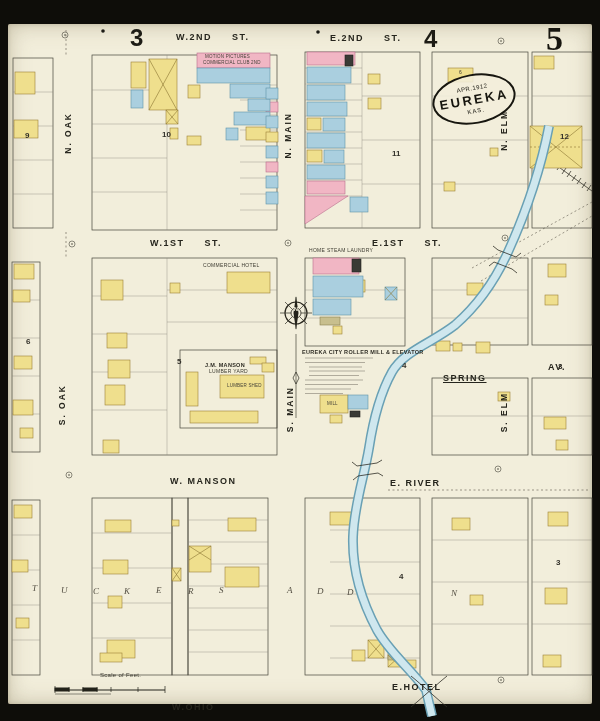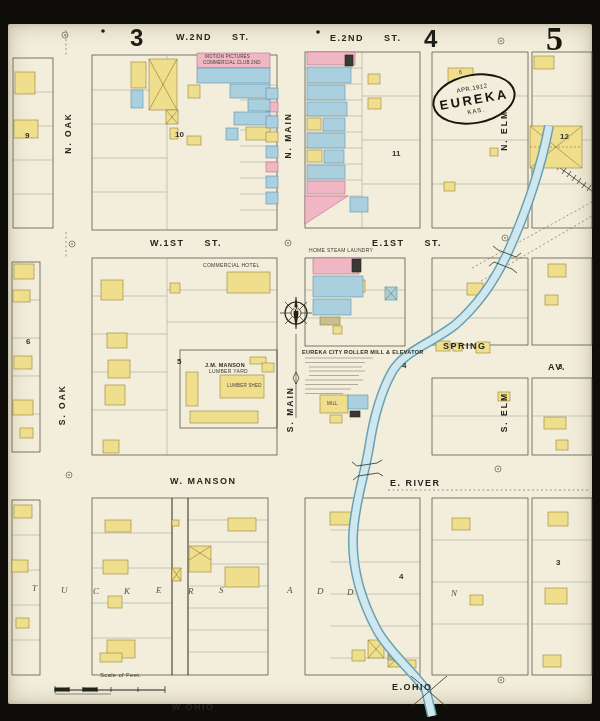--- a/index.html
+++ b/index.html
@@ -307,30 +307,30 @@
 
 <span class="lbl sv" style="left:64px;top:112px;">N. OAK</span>
 <span class="lbl sv" style="left:284px;top:112px;">N. MAIN</span>
 <span class="lbl sv" style="left:500px;top:110px;">N. ELM</span>
 <span class="lbl sv" style="left:58px;top:384px;">S. OAK</span>
 <span class="lbl sv" style="left:286px;top:386px;">S. MAIN</span>
 <span class="lbl sv" style="left:500px;top:392px;">S. ELM</span>
 
 <span class="lbl sh ws1" style="left:150px;top:239px;">W.1ST ST.</span>
 <span class="lbl sh ws1" style="left:372px;top:239px;">E.1ST ST.</span>
-<span class="lbl sh" style="left:443px;top:342px;">SPRING</span>
+<span class="lbl sh" style="left:443px;top:374px;text-decoration:underline;">SPRING</span>
 <span class="lbl sh" style="left:548px;top:363px;">AV.</span>
 <span class="lbl sh" style="left:170px;top:477px;">W. MANSON</span>
 <span class="lbl sh" style="left:390px;top:479px;">E. RIVER</span>
 <span class="lbl sh" style="left:172px;top:681px;margin-top:22px;">W.OHIO</span>
-<span class="lbl sh" style="left:392px;top:683px;">E.OHIO</span>
+<span class="lbl sh" style="left:392px;top:683px;">E.HOTEL</span>
 <span class="lbl tiny" style="left:100px;top:672px;font-size:6px;">Scale of Feet.</span>
 
 <span class="lbl bn" style="left:25px;top:132px;">9</span>
-<span class="lbl bn" style="left:175px;top:131px;">10</span>
+<span class="lbl bn" style="left:162px;top:131px;">10</span>
 <span class="lbl bn" style="left:392px;top:126px;margin-top:24px;">11</span>
 <span class="lbl bn" style="left:560px;top:133px;">12</span>
 <span class="lbl bn" style="left:26px;top:338px;">6</span>
 <span class="lbl bn" style="left:177px;top:358px;">5</span>
 <span class="lbl bn" style="left:402px;top:362px;">4</span>
 <span class="lbl bn" style="left:558px;top:363px;">3</span>
 <span class="lbl bn" style="left:399px;top:573px;">4</span>
 <span class="lbl bn" style="left:556px;top:559px;">3</span>
 <span class="lbl tiny" style="left:459px;top:70px;">6</span>
 

